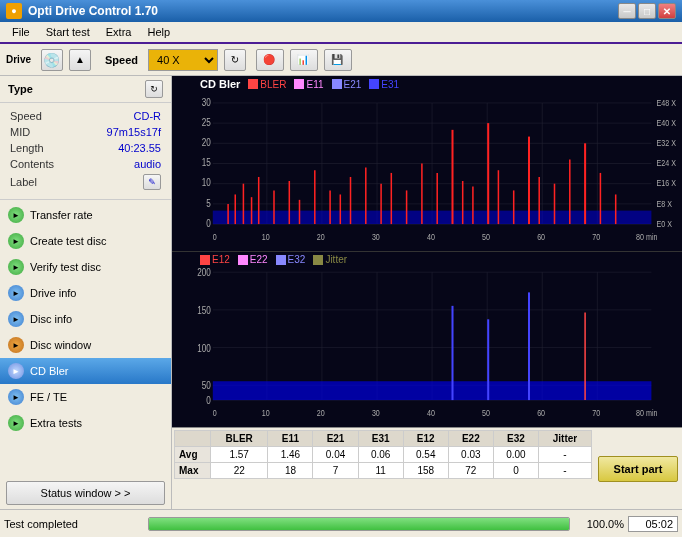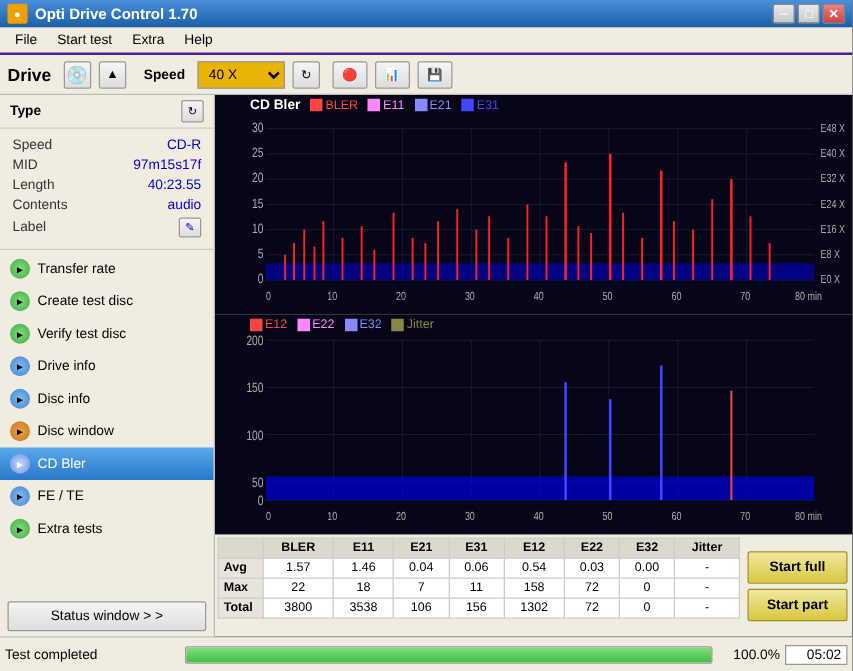--- a/index.html
+++ b/index.html
@@ -12,21 +12,21 @@
     .titlebar-buttons { display: flex; gap: 2px; }
     .titlebar-btn { width: 18px; height: 16px; border: 1px solid #888; border-radius: 2px; background: linear-gradient(to bottom, #e8e8e8, #c8c8c8); cursor: pointer; display: flex; align-items: center; justify-content: center; font-size: 10px; }
     .titlebar-btn.close { background: linear-gradient(to bottom, #f08080, #d04040); color: white; }
 
     
     .menubar { background: #f0ece0; height: 22px; display: flex; align-items: center; padding: 0 4px; border-bottom: 2px solid #4c1d95; }
     .menubar-item { padding: 2px 8px; cursor: pointer; font-size: 11px; color: #000; }
 
     
     .drivebar { background: #f0ece0; height: 32px; display: flex; align-items: center; padding: 0 6px; gap: 6px; border-bottom: 1px solid #bbb; }
-    .drive-label { font-size: 14px; font-weight: bold; margin-right: 4px; }
+    .drive-label { font-size: 10px; font-weight: bold; margin-right: 4px; }
     .drive-select { height: 22px; width: 210px; background: white; border: 1px solid #999; font-size: 11px; padding: 0 4px; }
     .drive-icon-btn { width: 22px; height: 22px; background: linear-gradient(to bottom, #f5f5f5, #ddd); border: 1px solid #999; border-radius: 2px; cursor: pointer; display: flex; align-items: center; justify-content: center; font-size: 10px; }
     .speed-label { font-size: 11px; font-weight: bold; margin-left: 8px; margin-right: 4px; }
     .speed-select { height: 22px; width: 70px; background: #eab308; border: 1px solid #999; font-size: 11px; padding: 0 4px; }
 
     
     .sidebar { width: 172px; background: #f0ece0; border-right: 1px solid #bbb; display: flex; flex-direction: column; }
     .disc-header { display: flex; align-items: center; justify-content: space-between; padding: 4px 8px; border-bottom: 1px solid #ccc; }
     .disc-title { font-weight: bold; font-size: 11px; }
     .disc-refresh { width: 18px; height: 18px; background: linear-gradient(to bottom, #f5f5f5, #ddd); border: 1px solid #999; border-radius: 2px; cursor: pointer; display: flex; align-items: center; justify-content: center; font-size: 9px; }
@@ -378,36 +378,24 @@
               <td style="background:#e8e4dc;border:1px solid #ccc;padding:2px 4px;font-weight:bold;">Max</td>
               <td style="background:white;border:1px solid #ccc;padding:2px 4px;text-align:center;">22</td>
               <td style="background:white;border:1px solid #ccc;padding:2px 4px;text-align:center;">18</td>
               <td style="background:white;border:1px solid #ccc;padding:2px 4px;text-align:center;">7</td>
               <td style="background:white;border:1px solid #ccc;padding:2px 4px;text-align:center;">11</td>
               <td style="background:white;border:1px solid #ccc;padding:2px 4px;text-align:center;">158</td>
               <td style="background:white;border:1px solid #ccc;padding:2px 4px;text-align:center;">72</td>
               <td style="background:white;border:1px solid #ccc;padding:2px 4px;text-align:center;">0</td>
               <td style="background:white;border:1px solid #ccc;padding:2px 4px;text-align:center;">-</td>
             </tr>
-            <tr>
-              <td style="background:#e8e4dc;border:1px solid #ccc;padding:2px 4px;font-weight:bold;">Total</td>
-              <td style="background:white;border:1px solid #ccc;padding:2px 4px;text-align:center;">3800</td>
-              <td style="background:white;border:1px solid #ccc;padding:2px 4px;text-align:center;">3538</td>
-              <td style="background:white;border:1px solid #ccc;padding:2px 4px;text-align:center;">106</td>
-              <td style="background:white;border:1px solid #ccc;padding:2px 4px;text-align:center;">156</td>
-              <td style="background:white;border:1px solid #ccc;padding:2px 4px;text-align:center;">1302</td>
-              <td style="background:white;border:1px solid #ccc;padding:2px 4px;text-align:center;">72</td>
-              <td style="background:white;border:1px solid #ccc;padding:2px 4px;text-align:center;">0</td>
-              <td style="background:white;border:1px solid #ccc;padding:2px 4px;text-align:center;">-</td>
-            </tr>
           </tbody>
         </table>
       </div>
       <div style="display:flex;flex-direction:column;gap:4px;padding:6px 4px;justify-content:center;">
-        <button class="start-btn" style="width:80px;height:26px;background:linear-gradient(to bottom,#f0e8a0,#d8c840);border:1px solid #a09020;border-radius:2px;cursor:pointer;font-size:11px;font-weight:bold;">Start full</button>
         <button class="start-btn" style="width:80px;height:26px;background:linear-gradient(to bottom,#f0e8a0,#d8c840);border:1px solid #a09020;border-radius:2px;cursor:pointer;font-size:11px;font-weight:bold;">Start part</button>
       </div>
     </div>
 
   </div>
 </div>
 
 <div class="statusbar">
   <span class="status-text">Test completed</span>
   <div class="progress-bar-container">

